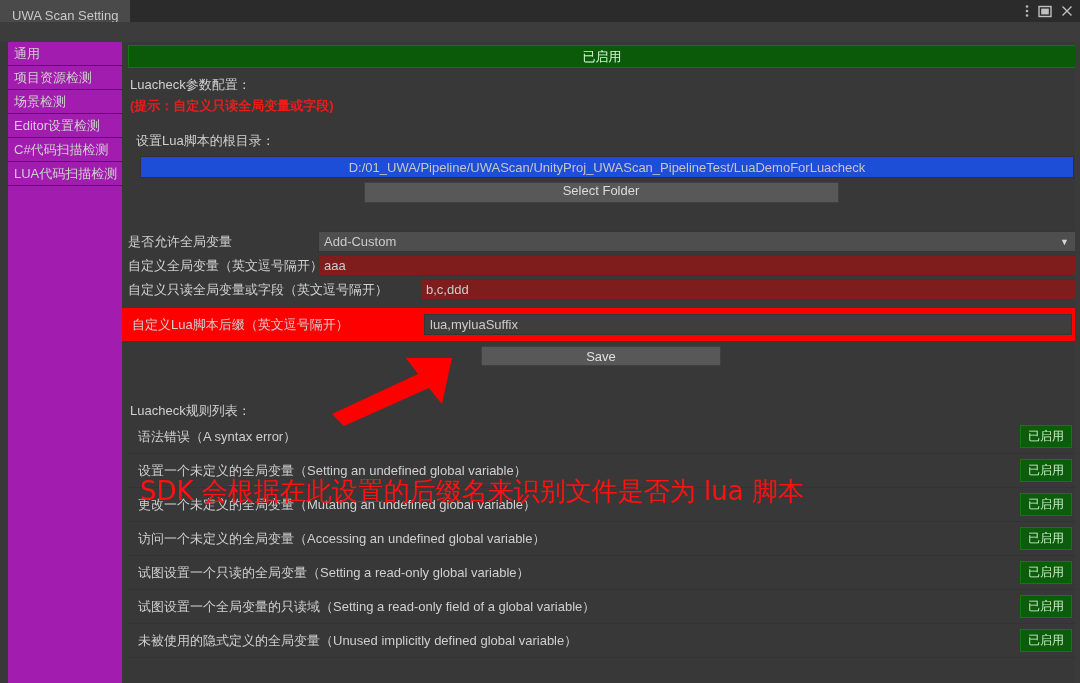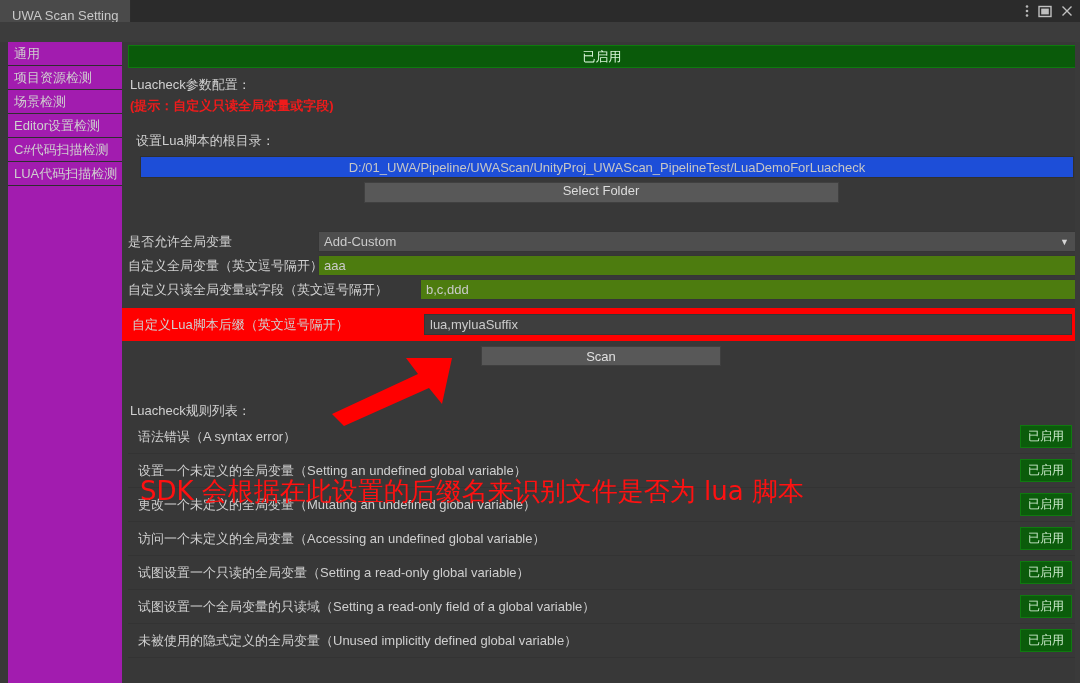--- a/index.html
+++ b/index.html
@@ -116,21 +116,21 @@
     margin: 0 4px 3px 6px;
   }
   .frow .flabel {
     color: #d0d0d0; font-size: 13px;
     width: 190px; flex: 0 0 190px;
     white-space: nowrap; overflow: hidden;
   }
   .frow .fvalue {
     flex: 1;
     height: 21px;
-    background: #4d7c0f;
+    background: #7f1d1d;
     border: 1px solid #363636;
     color: #cbcbcb; font-size: 13px;
     display: flex; align-items: center;
     padding-left: 5px;
   }
   .frow.dropdown .fvalue {
     background: #4e4e4e;
     justify-content: space-between;
     padding-right: 6px;
   }
@@ -301,21 +301,21 @@
   <div class="hl-wrap">
     <div class="frow wide-label">
       <div class="flabel">自定义Lua脚本后缀（英文逗号隔开）</div>
       <div class="fvalue">
         <span>lua,myluaSuffix</span>
       </div>
     </div>
   </div>
 
   <div class="save-btn">
-    <span>Scan</span>
+    <span>Save</span>
   </div>
 
   <div class="rules-title">Luacheck规则列表：</div>
 
   <div>
     <div class="rule-row">
       <div class="rlabel">语法错误（A syntax error）</div>
       <div class="badge">已启用</div>
     </div>
     <div class="rule-row">

